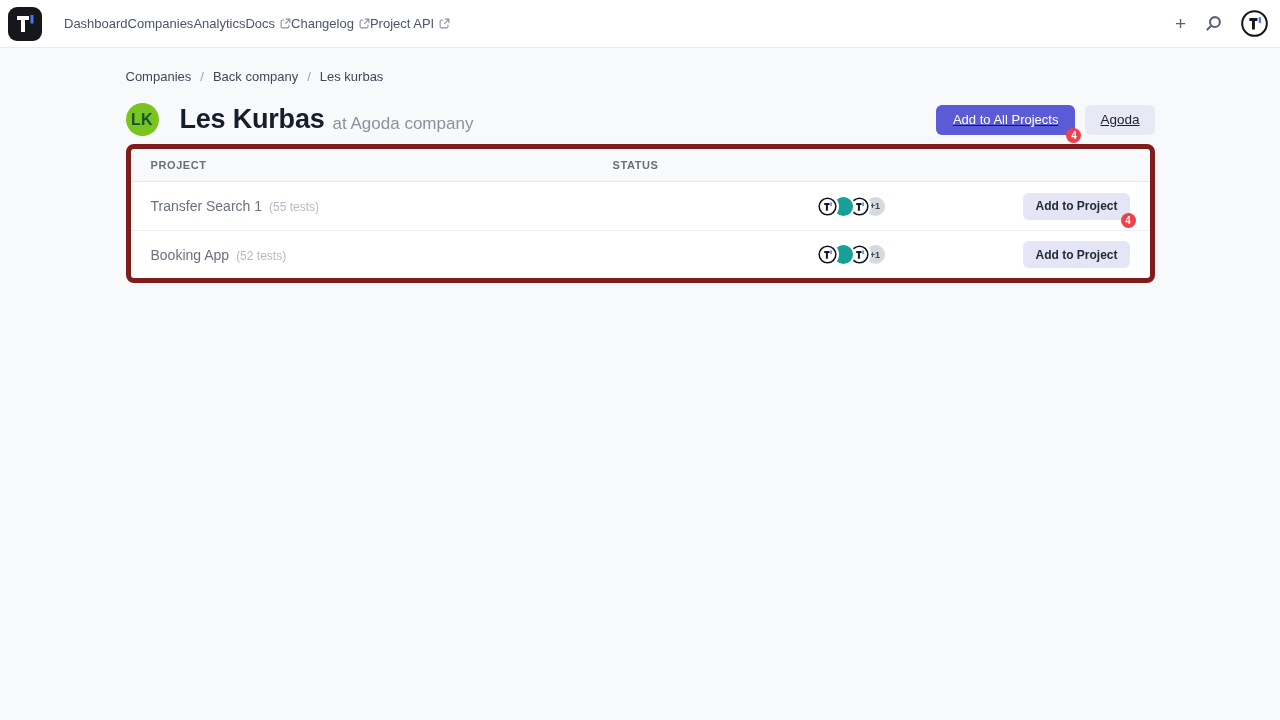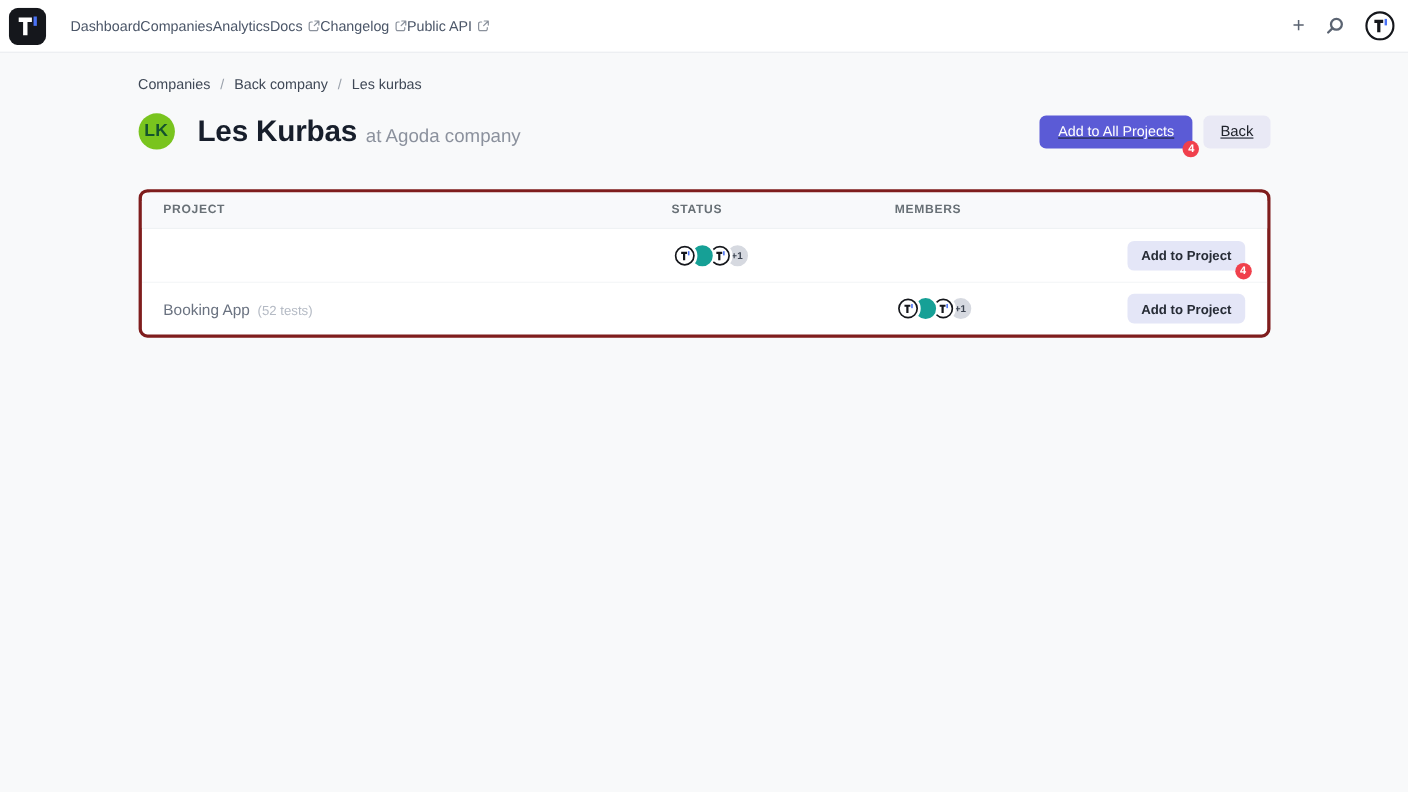--- a/index.html
+++ b/index.html
@@ -56,22 +56,22 @@
   .count-badge {
     position:absolute; right:-6px; bottom:-8px;
     width:15px; height:15px; border-radius:50%;
     background:var(--badge-red,#F0404C); color:#fff;
     font-size:10px; font-weight:700;
     display:flex; align-items:center; justify-content:center;
   }
 
   
   .card {
-    margin-top:36px; background:#ffffff;
-    border:3px solid #7f1d1d; border-radius:8px; overflow:visible;
+    margin-top:8px; background:#ffffff;
+    border:5px solid #7f1d1d; border-radius:8px; overflow:visible;
   }
   .grid-row {
     display:grid; grid-template-columns:462px 203px 1fr auto;
     align-items:center; padding:0 20px;
   }
   .thead {
     height:33px; background:#f8f9fb; border-bottom:1px solid #e7e9ed;
     border-radius:8px 8px 0 0;
   }
   .th {
@@ -132,21 +132,21 @@
       </svg>
     </span>
     <span class="nav-item is-ext">
       <span>Changelog</span>
       <svg class="ext-icon" viewBox="0 0 12 12">
         <path d="M4.2 2.2H2.8A1.6 1.6 0 0 0 1.2 3.8v5.4a1.6 1.6 0 0 0 1.6 1.6h5.4a1.6 1.6 0 0 0 1.6-1.6V7.8" fill="none" stroke="#8a919c" stroke-width="1.2" stroke-linecap="round"></path>
         <path d="M6.8 1.2h4v4M10.6 1.4 6.2 5.8" fill="none" stroke="#8a919c" stroke-width="1.2" stroke-linecap="round" stroke-linejoin="round"></path>
       </svg>
     </span>
     <span class="nav-item is-ext">
-      <span>Public API</span>
+      <span>Project API</span>
       <svg class="ext-icon" viewBox="0 0 12 12">
         <path d="M4.2 2.2H2.8A1.6 1.6 0 0 0 1.2 3.8v5.4a1.6 1.6 0 0 0 1.6 1.6h5.4a1.6 1.6 0 0 0 1.6-1.6V7.8" fill="none" stroke="#8a919c" stroke-width="1.2" stroke-linecap="round"></path>
         <path d="M6.8 1.2h4v4M10.6 1.4 6.2 5.8" fill="none" stroke="#8a919c" stroke-width="1.2" stroke-linecap="round" stroke-linejoin="round"></path>
       </svg>
     </span>
   </nav>
   <div class="topbar-right">
     <span class="plus-btn">+</span>
     <svg class="search-btn" viewBox="0 0 20 20">
       <circle cx="11.5" cy="8.5" r="5.2" fill="none" stroke="#5b6472" stroke-width="2.2"></circle>
@@ -172,33 +172,36 @@
 
   <div class="page-header">
     <span class="lk-avatar">LK</span>
     <h1 class="page-title">Les Kurbas</h1>
     <span class="page-subtitle">at Agoda company</span>
     <div class="header-actions">
       <button class="btn btn-primary">
         <span>Add to All Projects</span>
         <span class="count-badge">4</span>
       </button>
-      <button class="btn btn-secondary">Back</button>
+      <button class="btn btn-secondary">Agoda</button>
     </div>
   </div>
 
   <section class="card">
     <div class="grid-row thead">
       <span class="th">Project</span>
       <span class="th">Status</span>
-      <span class="th">Members</span>
       <span class="th"></span>
     </div>
 
     <div class="grid-row trow">
+      <span class="cell-project">
+        <span class="project-name">Transfer Search 1</span>
+        <span class="project-tests">(55 tests)</span>
+      </span>
       <span></span>
       <span class="members">
         <span class="mav z1">
           <svg viewBox="0 0 32 32">
               <circle cx="16" cy="16" r="14" fill="#fff" stroke="#15171c" stroke-width="2.6"></circle>
               <path d="M10.5 10h9v3.4h-2.8V23h-3.4V13.4h-2.8z" fill="#15171c"></path>
               <rect x="20.8" y="9" width="2.4" height="6.4" fill="#4a72f5"></rect>
             </svg>
         </span>
         <span class="mav z2 mav-teal"></span>

